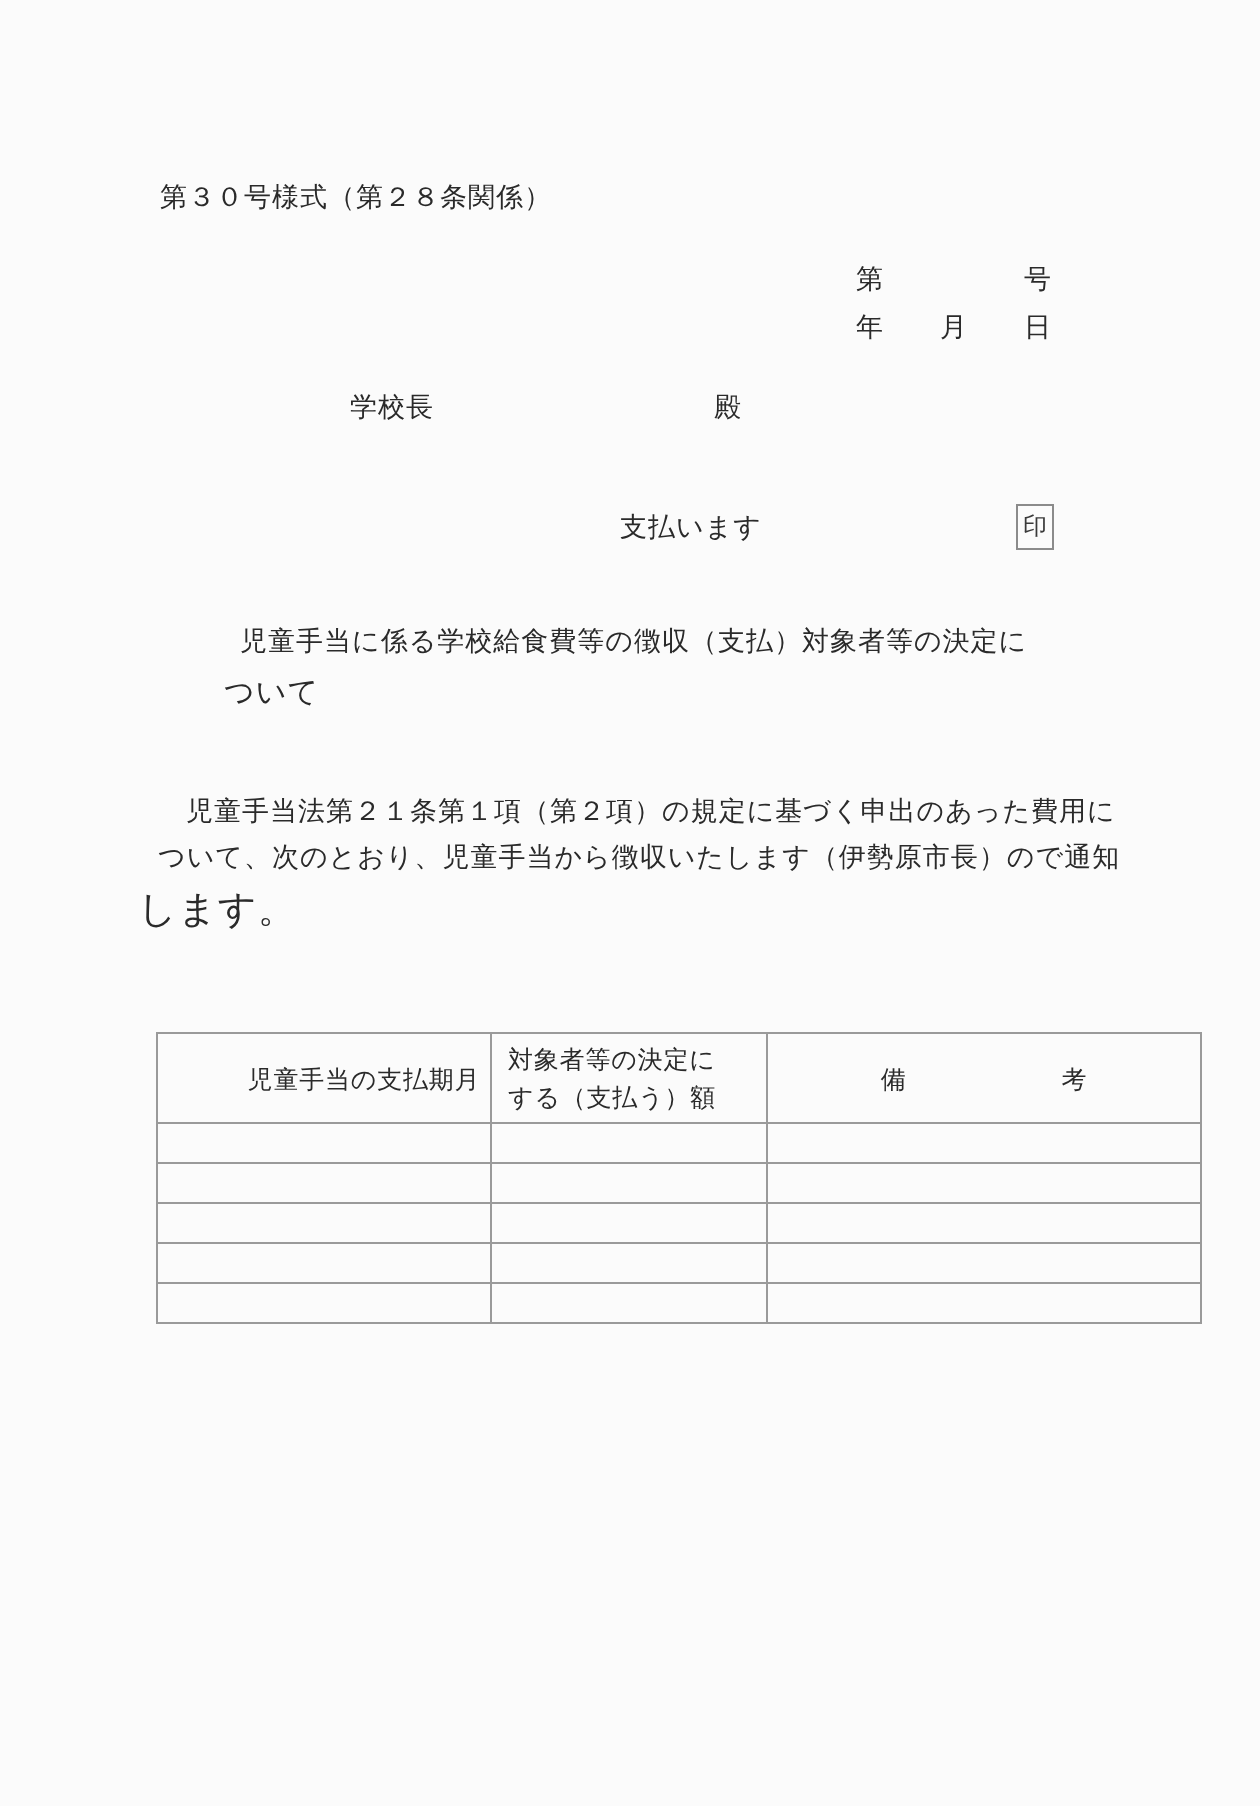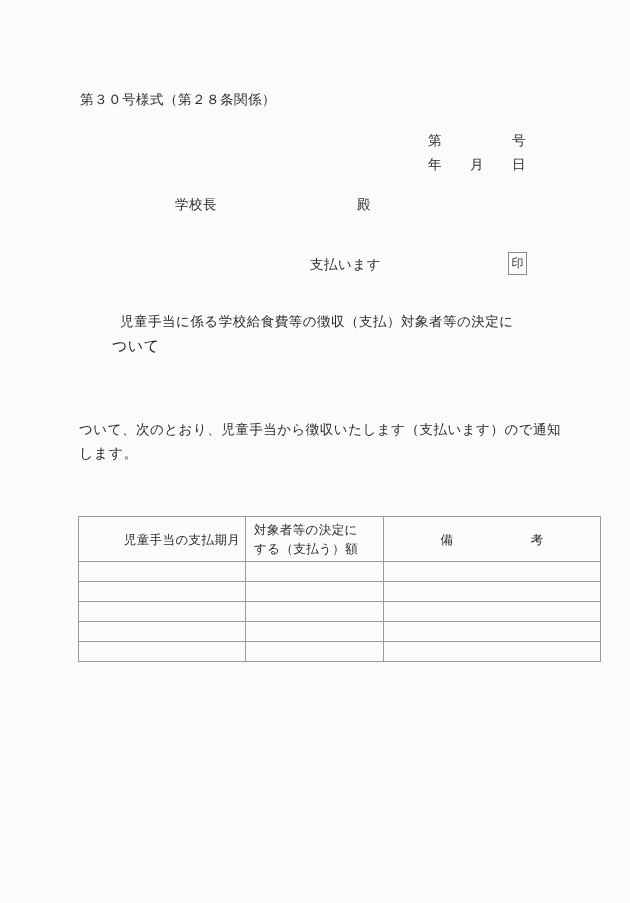--- a/index.html
+++ b/index.html
@@ -95,23 +95,23 @@
     left: 79px;
     top: 400px;
     font-size: 13.5px;
   }
   #body-line-2 {
     left: 79px;
     top: 423px;
     font-size: 13.5px;
   }
   #body-line-3 {
-    left: 79px;
+    left: 69px;
     top: 446px;
-    font-size: 14px;
+    font-size: 19px;
   }
 
   
   #data-table {
     position: absolute;
     left: 78px;
     top: 516px;
     width: 471px;
     border-collapse: collapse;
     table-layout: fixed;
@@ -158,22 +158,23 @@
   <div class="txt" id="addressee-row">学校長　　　　　　　　　　殿</div>
 
   <div class="txt" id="issuer-row">支払います</div>
 
   <div id="seal-box">印</div>
 
   <div class="txt" id="subject-line-1">児童手当に係る学校給食費等の徴収（支払）対象者等の決定に</div>
 
   <div class="txt" id="subject-line-2">ついて</div>
 
-
-  <div class="txt" id="body-line-2">ついて、次のとおり、児童手当から徴収いたします（支払います）ので通知</div>
+  <div class="txt" id="body-line-1">　児童手当法第２１条第１項（第２項）の規定に基づく申出のあった費用に</div>
+
+  <div class="txt" id="body-line-2">ついて、次のとおり、児童手当から徴収いたします（伊勢原市長）ので通知</div>
 
   <div class="txt" id="body-line-3">します。</div>
 
   <table id="data-table">
     <tbody>
       <tr class="header-row">
         <td class="col-period">
           <span class="head-cell-inner">児童手当の支払期月</span>
         </td>
         <td class="col-amount amount-head">

